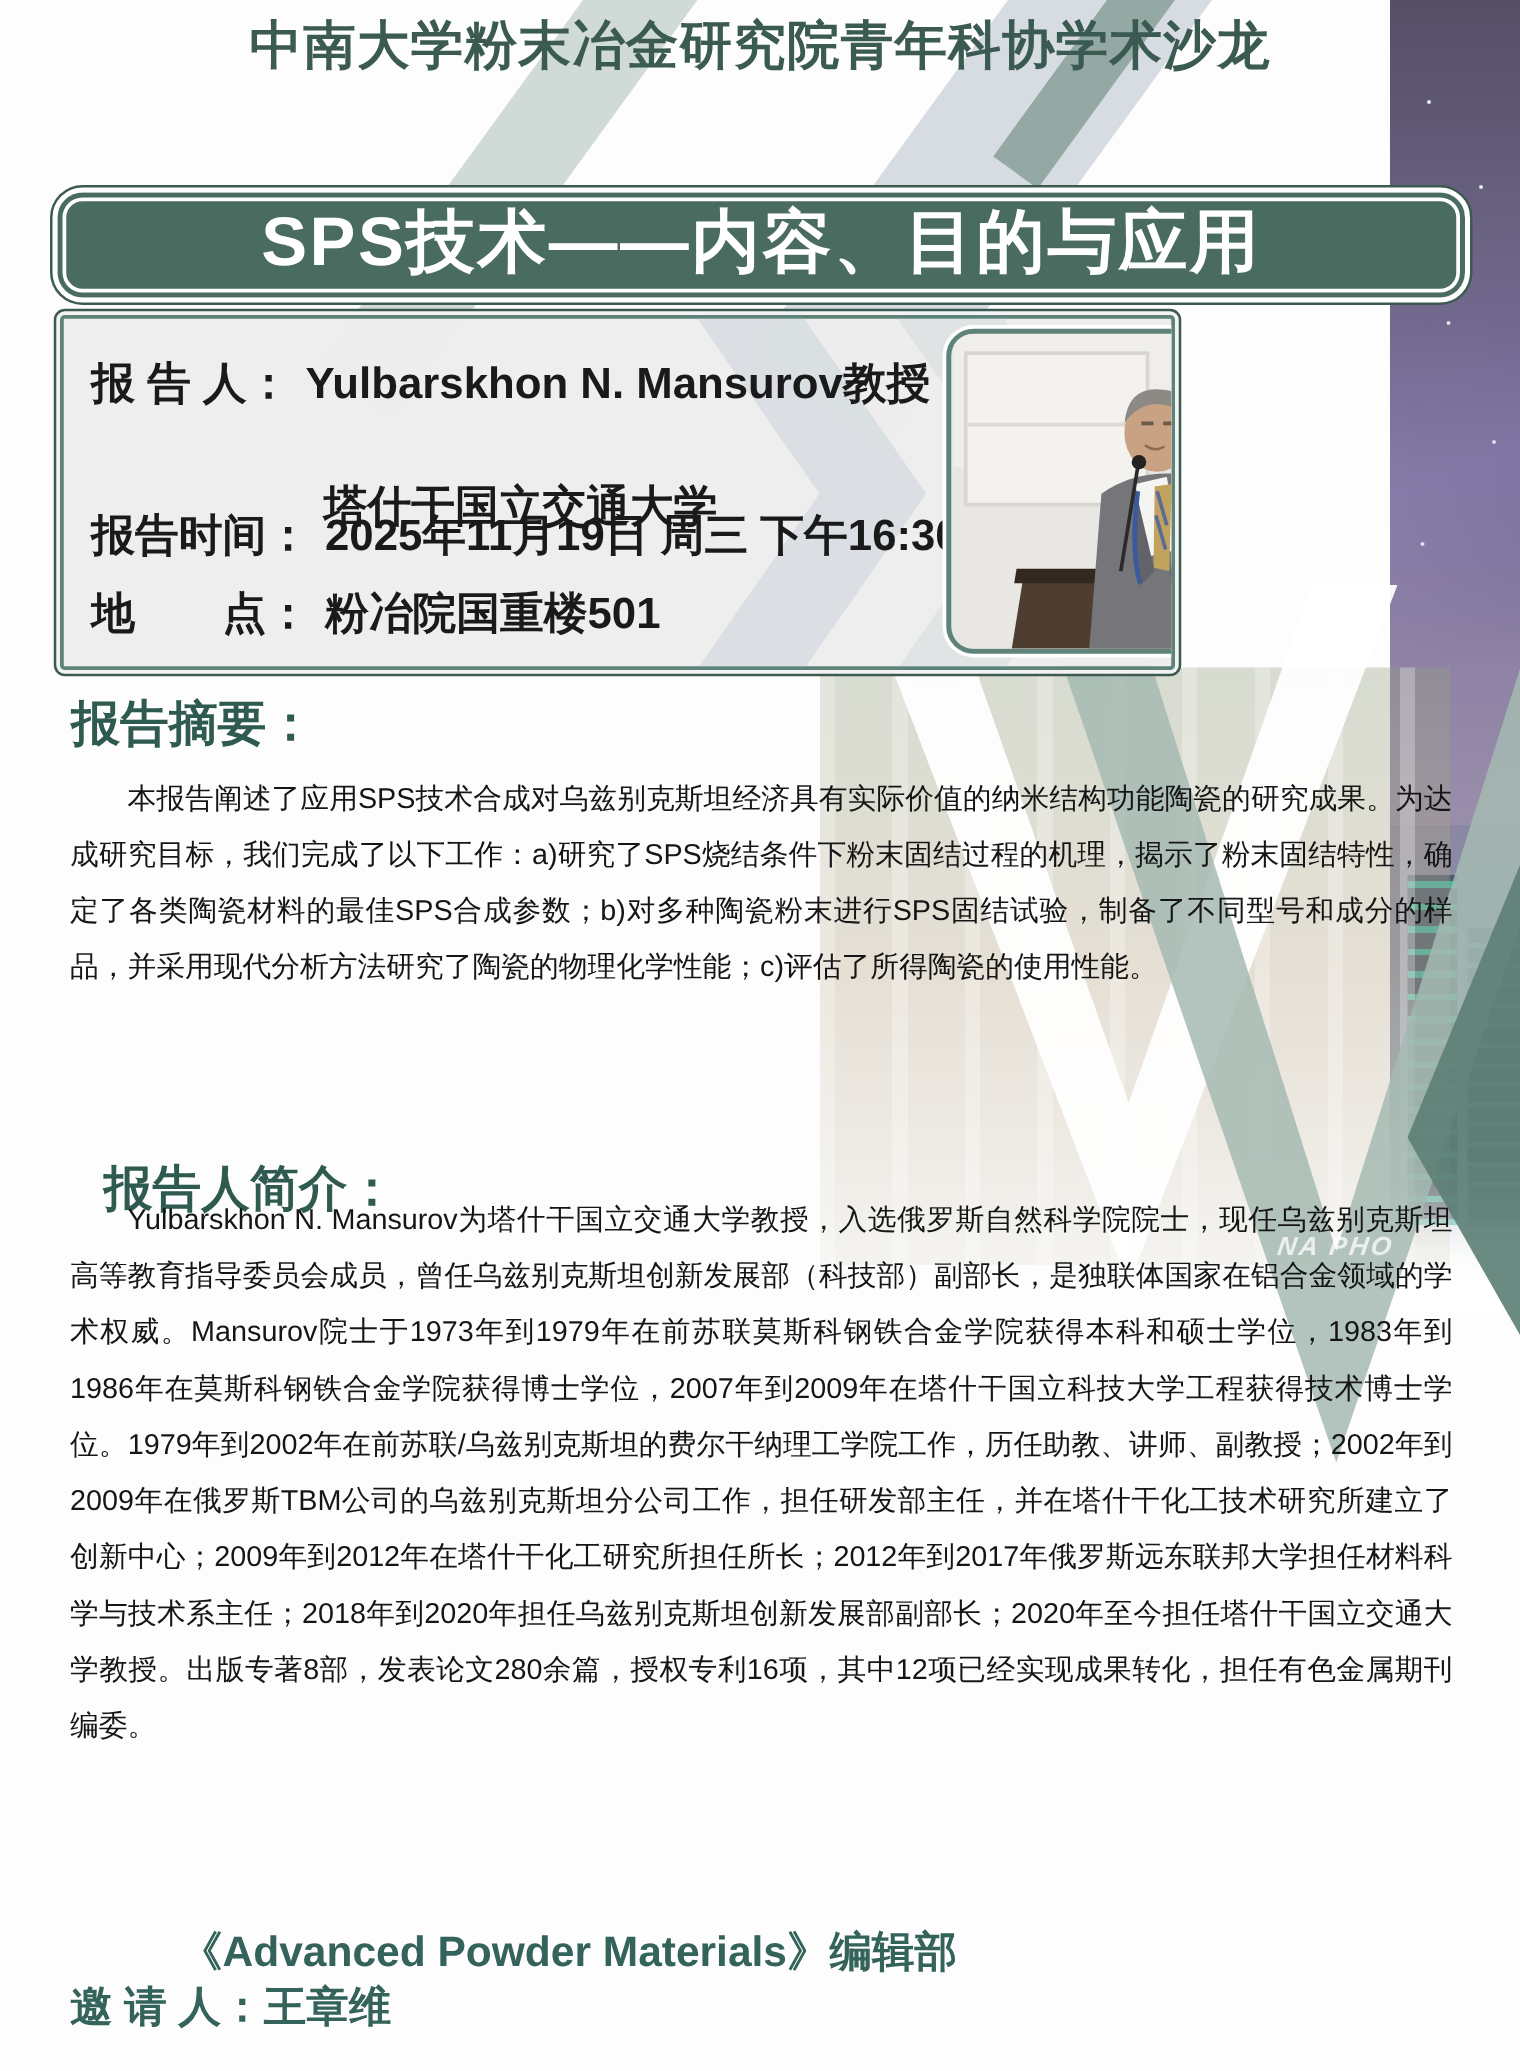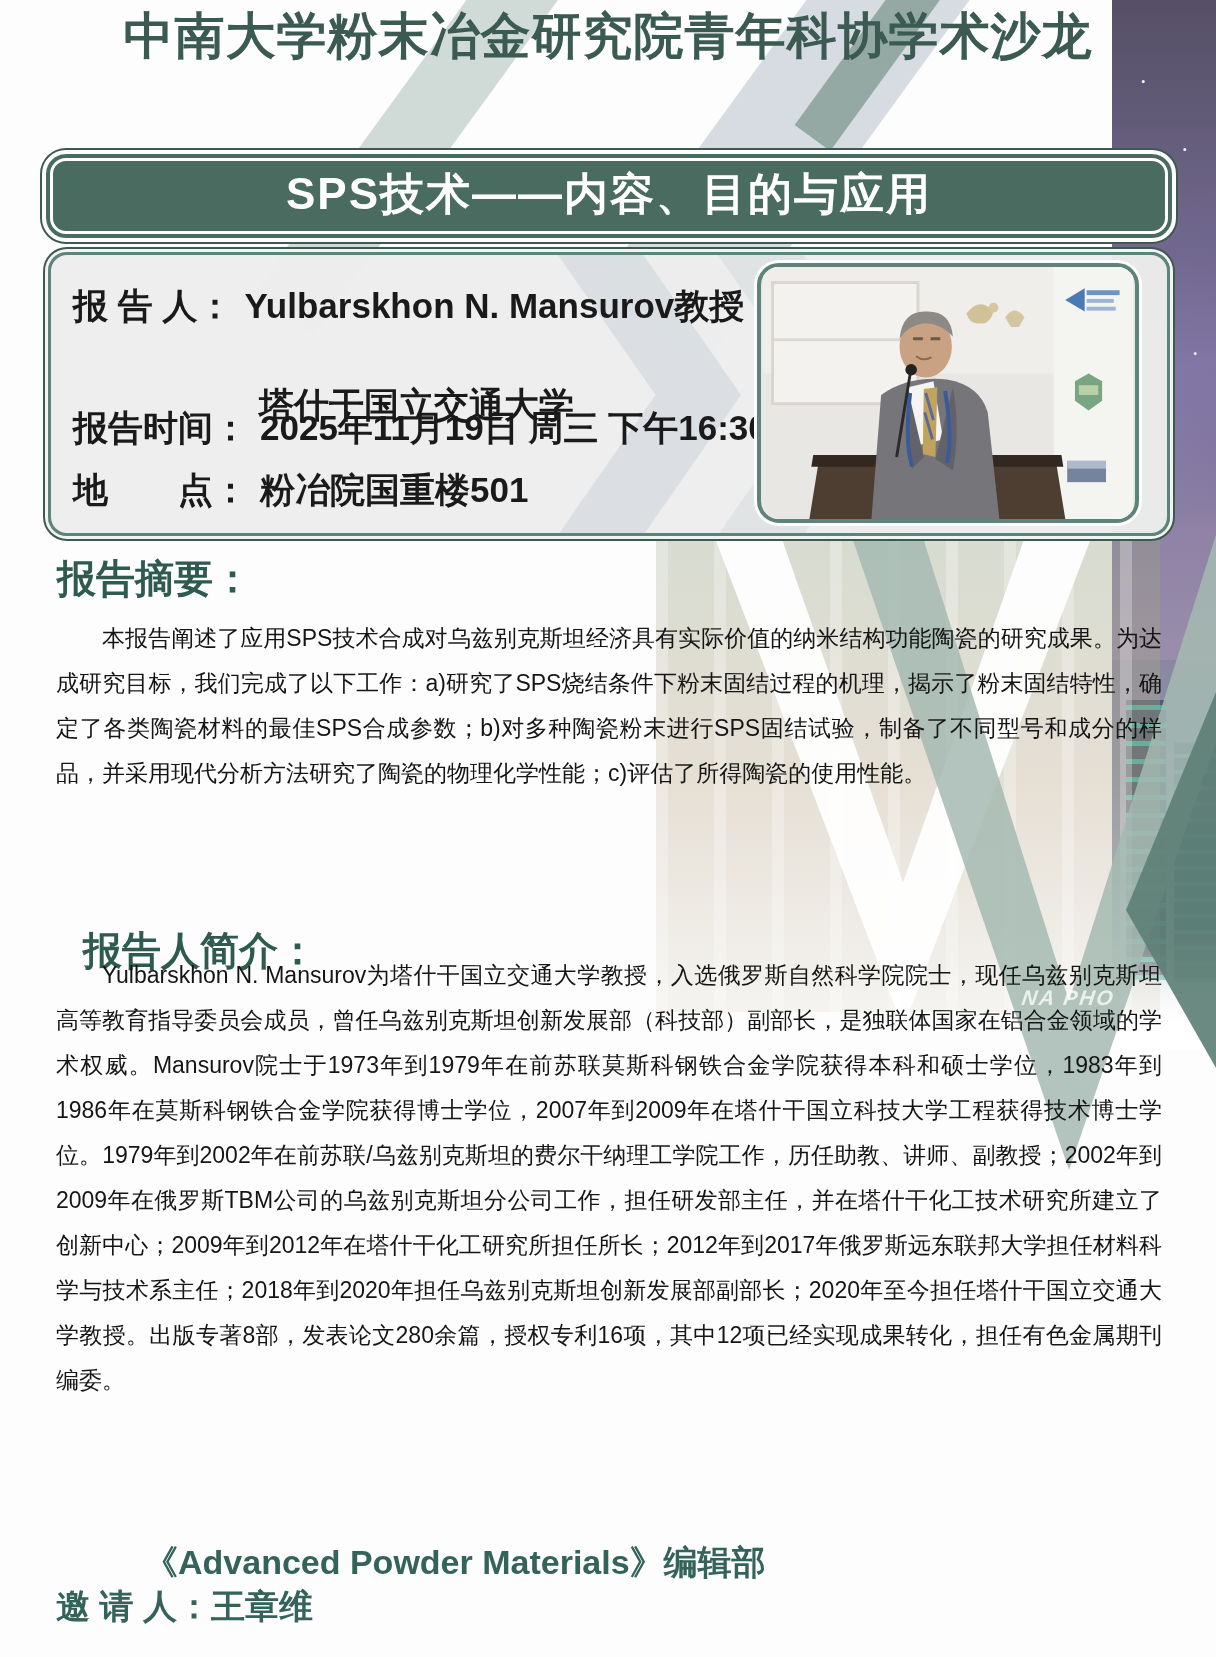--- a/index.html
+++ b/index.html
@@ -47,34 +47,34 @@
   .chevron-v { position:absolute; clip-path:polygon(0% 0%,16% 0%,50% 74%,84% 0%,100% 0%,50% 100%); }
   .chevron-v.white { left:688px; top:468px; width:430px; height:560px; background:#ffffff; opacity:.92; }
   .chevron-v.sage  { left:846px; top:520px; width:446px; height:650px; background:#a4bab1; opacity:.85; }
   .tri-dark { position:absolute; left:1126px; top:692px; width:90px; height:376px;
     clip-path:polygon(100% 0,100% 100%,0 58%); background:#5e8076; opacity:.92; }
   .watermark { position:absolute; left:1022px; top:986px; color:#ffffff; opacity:.75;
     font-size:21px; font-style:italic; font-weight:700; letter-spacing:2px; transform:skewX(-8deg); }
   
   .main-title {
     position:absolute; top:8px; left:0; width:100%; text-align:center;
-    font-size:50px; line-height:56px; font-weight:800; color:#3b5a52; letter-spacing:1px;
+    font-size:42px; line-height:56px; font-weight:800; color:#3b5a52; letter-spacing:1px;
   }
   
   .banner {
     position:absolute; left:42px; top:150px; width:1134px; height:92px;
     background:#4a6b60; border:4px solid #ffffff; border-radius:24px;
     box-shadow:0 0 0 2px #3d5a51, inset 0 0 0 4px #4a6b60, inset 0 0 0 7px #ffffff;
     display:flex; align-items:center; justify-content:center;
   }
-  .banner-text { color:#ffffff; font-size:44px; font-weight:800; letter-spacing:2px; padding-bottom:4px;text-align:center; }
+  .banner-text { color:#ffffff; font-size:55px; font-weight:800; letter-spacing:2px; padding-bottom:4px;text-align:center; }
   
   .info-card {
-    position:absolute; left:48px; top:252px; width:1122px; height:284px;
-    background:rgba(236,237,236,.97); border:3px solid #5d837a; border-radius:19px;
+    position:absolute; left:48px; top:252px; width:892px; height:284px;
+    background:rgba(236,237,236,.97); border:3px solid #5d837a; border-radius:4px;
     box-shadow:0 0 0 3px #f2f4f3, 0 0 0 5px #3d5a51;
     overflow:hidden;
   }
   .box-chev { position:absolute; clip-path:polygon(0 0,45% 0,100% 50%,45% 100%,0 100%,55% 50%); background:#ccd4da; }
   .box-chev.c1 { left:500px; top:-10px; width:190px; height:300px; opacity:.55; }
   .box-chev.c2 { left:660px; top:-10px; width:190px; height:300px; opacity:.4; }
   .info-lines { position:absolute; left:22px; top:0; width:680px; height:100%; font-size:35px; font-weight:600; color:#1a1a1a; }
   .info-row { position:absolute; left:0; white-space:nowrap; }
   .info-row .val { margin-left:12px; }
   .row-speaker { top:28px; }

